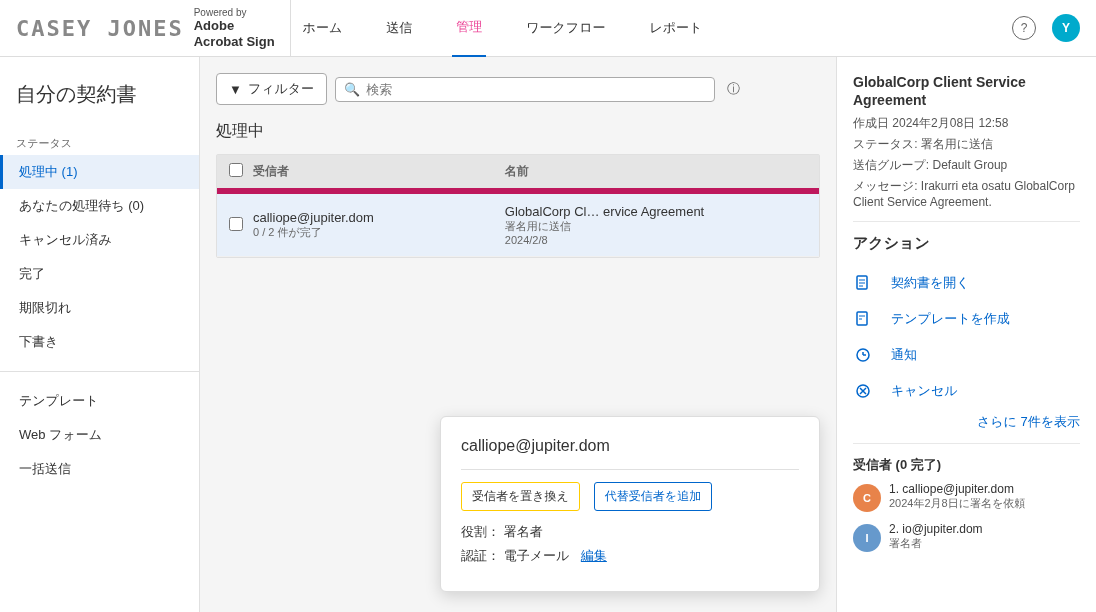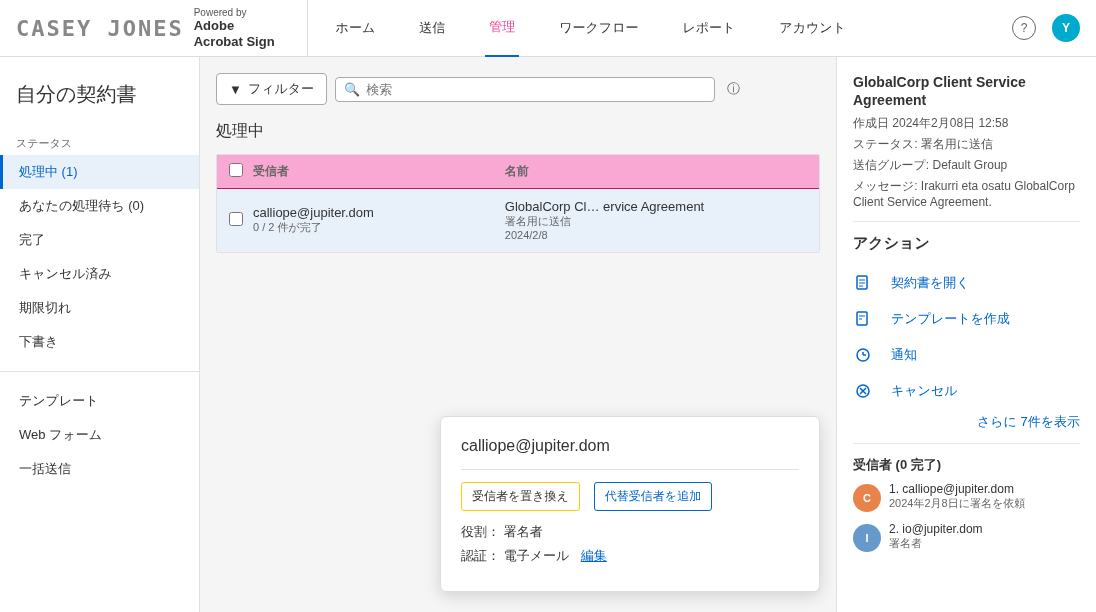--- a/index.html
+++ b/index.html
@@ -1,20 +1,20 @@
 <!DOCTYPE html>
 <html><head>
   <meta charset="utf-8">
   <style>
     * { box-sizing: border-box; margin: 0; padding: 0; }
     body { font-family: 'Segoe UI', Arial, sans-serif; font-size: 13px; color: #333; background: #f5f5f5; width: 1096px; height: 612px; overflow: hidden; }
 
     
     .header { display: flex; align-items: center; background: #fff; border-bottom: 1px solid #ddd; height: 57px; padding: 0 16px; }
-    .logo-area { display: flex; align-items: center; border-right: 1px solid #ddd; padding-right: 32px; margin-right: 16px; height: 100%; }
+    .logo-area { display: flex; align-items: center; border-right: 1px solid #ddd; padding-right: 15px; margin-right: 0; height: 100%; }
     .logo-text { font-family: monospace; font-size: 22px; font-weight: bold; color: #888; letter-spacing: 2px; }
     .powered-by { display: flex; flex-direction: column; margin-left: 10px; }
     .powered-by-text { font-size: 10px; color: #555; }
     .adobe-sign-text { font-size: 13px; font-weight: bold; color: #333; line-height: 1.2; }
     .nav { display: flex; align-items: center; gap: 36px; flex: 1; padding-left: 8px; }
     .nav-item { font-size: 13px; color: #333; cursor: pointer; text-decoration: none; padding: 0 4px; height: 57px; display: flex; align-items: center; }
     .nav-item.active { color: #ec4899; border-bottom: 2px solid #0066cc; font-weight: 500; }
     .header-right { display: flex; align-items: center; gap: 16px; margin-left: auto; }
     .help-icon { width: 24px; height: 24px; border-radius: 50%; border: 1.5px solid #666; display: flex; align-items: center; justify-content: center; font-size: 12px; color: #666; cursor: pointer; }
     .avatar { width: 28px; height: 28px; border-radius: 50%; background: #00aacc; display: flex; align-items: center; justify-content: center; color: #fff; font-size: 12px; font-weight: bold; cursor: pointer; }
@@ -34,21 +34,21 @@
     .content { flex: 1; padding: 16px; overflow: auto; position: relative; }
     .toolbar { display: flex; align-items: center; gap: 8px; margin-bottom: 16px; }
     .filter-btn { display: flex; align-items: center; gap: 6px; padding: 6px 12px; border: 1px solid #aaa; background: #fff; border-radius: 4px; cursor: pointer; font-size: 13px; color: #333; }
     .search-box { display: flex; align-items: center; border: 1px solid #aaa; background: #fff; border-radius: 4px; padding: 4px 8px; gap: 6px; flex: 1; max-width: 380px; }
     .search-box input { border: none; outline: none; font-size: 13px; color: #333; background: transparent; width: 100%; }
     .info-icon { margin-left: 4px; color: #666; font-size: 13px; cursor: pointer; }
 
     
     .section-title { font-size: 16px; font-weight: 500; color: #333; margin-bottom: 12px; }
     .table-container { background: #fff; border: 1px solid #e0e0e0; border-radius: 2px; }
-    .table-header { display: flex; align-items: flex-start; padding: 8px 12px; border-bottom: 1px solid #be185d; background: #f9a8d4; }
+    .table-header { display: flex; align-items: flex-start; padding: 8px 12px; border-bottom: 6px solid #be185d; background: #e5e5e5; }
     .table-header-checkbox { width: 24px; }
     .table-col-recipient { flex: 1; font-size: 12px; color: #666; font-weight: 600; }
     .table-col-name { flex: 1.2; font-size: 12px; color: #666; font-weight: 600; }
     .table-row { display: flex; align-items: center; padding: 10px 12px; border-bottom: 1px solid #f0f0f0; cursor: pointer; background: #fff; }
     .table-row.selected { background: #e8f0fa; }
     .table-row-checkbox { width: 24px; }
     .recipient-info { flex: 1; }
     .recipient-email { font-size: 13px; color: #333; }
     .recipient-status { font-size: 11px; color: #666; }
     .agreement-info { flex: 1.2; }
@@ -96,37 +96,36 @@
       <span class="powered-by-text">Powered by</span>
       <span class="adobe-sign-text">Adobe<br>Acrobat Sign</span>
     </div>
   </div>
   <nav class="nav">
     <a class="nav-item">ホーム</a>
     <a class="nav-item">送信</a>
     <a class="nav-item active">管理</a>
     <a class="nav-item">ワークフロー</a>
     <a class="nav-item">レポート</a>
-    <a class="nav-item">アカウント</a>
   </nav>
   <div class="header-right">
     <div class="help-icon">?</div>
     <div class="avatar">Y</div>
   </div>
 </div>
 
 <div class="main-layout">
 
   <div class="sidebar">
     <div class="sidebar-title">自分の契約書</div>
     <div class="sidebar-section-label">ステータス</div>
     <div class="sidebar-item active">処理中 (1)</div>
     <div class="sidebar-item">あなたの処理待ち (0)</div>
+    <div class="sidebar-item">キャンセル済み</div>
     <div class="sidebar-item">完了</div>
-    <div class="sidebar-item">キャンセル済み</div>
     <div class="sidebar-item">期限切れ</div>
     <div class="sidebar-item">下書き</div>
     <div class="sidebar-divider"></div>
     <div class="sidebar-item">テンプレート</div>
     <div class="sidebar-item">Web フォーム</div>
     <div class="sidebar-item">一括送信</div>
   </div>
 
   <div class="content">
     <div class="toolbar">

